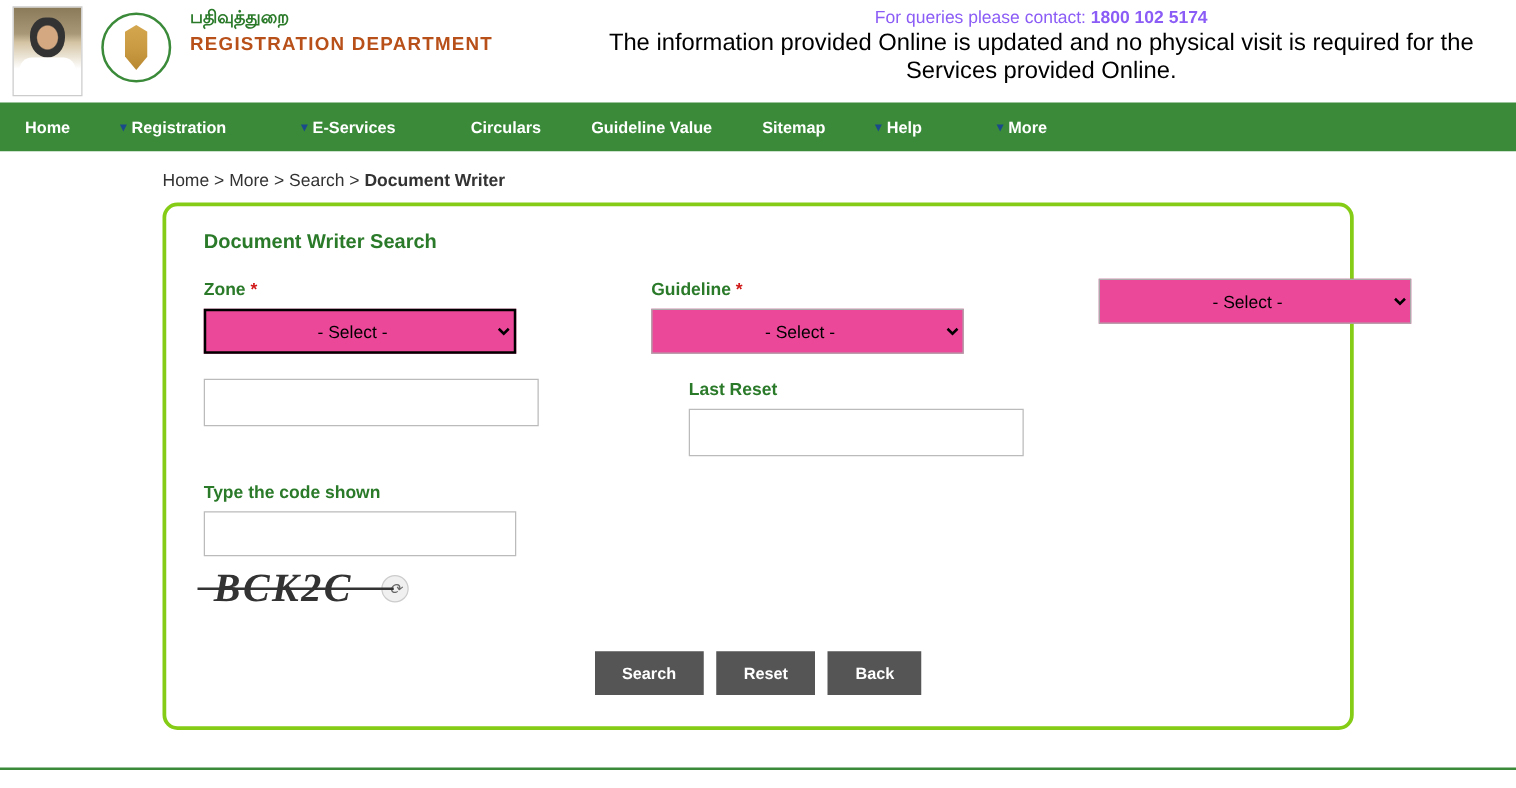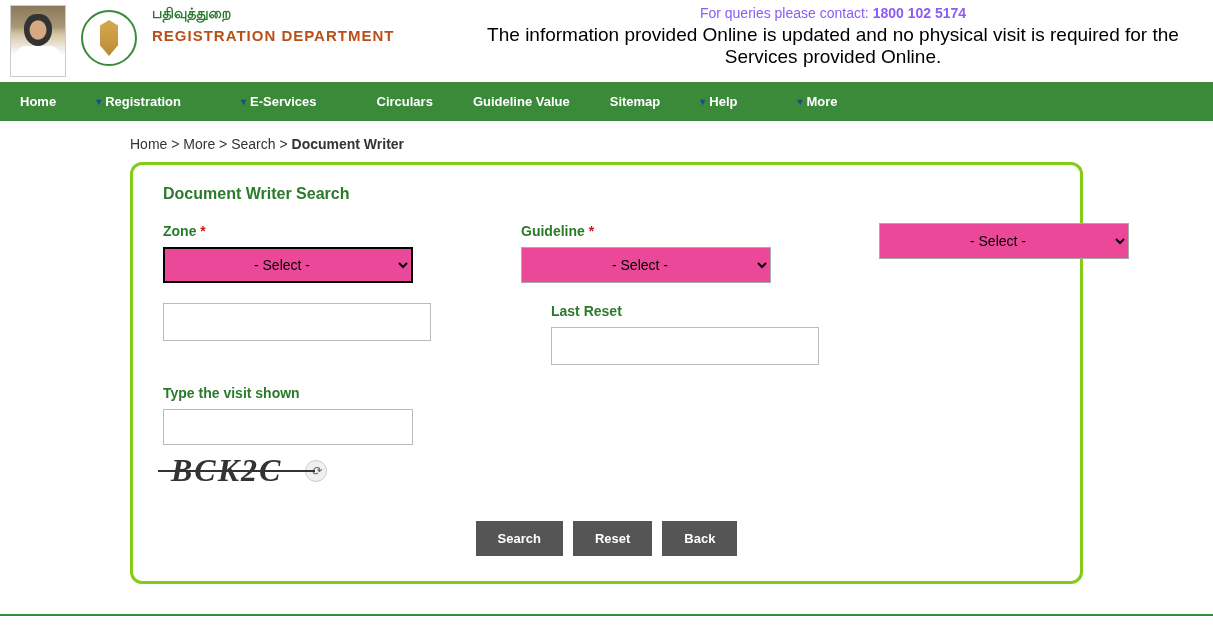--- a/index.html
+++ b/index.html
@@ -144,21 +144,21 @@
         <input type="text" class="form-input" style="">
       </div>
       <div class="form-group w1">
         <label class="form-label">Last Reset</label>
         <input type="text" class="form-input" style="">
       </div>
     </div>
 
     <div class="form-row">
       <div class="form-group w1">
-        <label class="form-label">Type the visit shown</label>
+        <label class="form-label">Type the code shown</label>
         <input type="text" class="captcha-input" style="">
         <div class="captcha-row">
           <div class="captcha-img">BCK2C</div>
           <div class="refresh-icon">⟳</div>
         </div>
       </div>
     </div>
 
     <div class="btn-row">
       <button class="btn">Search</button>

